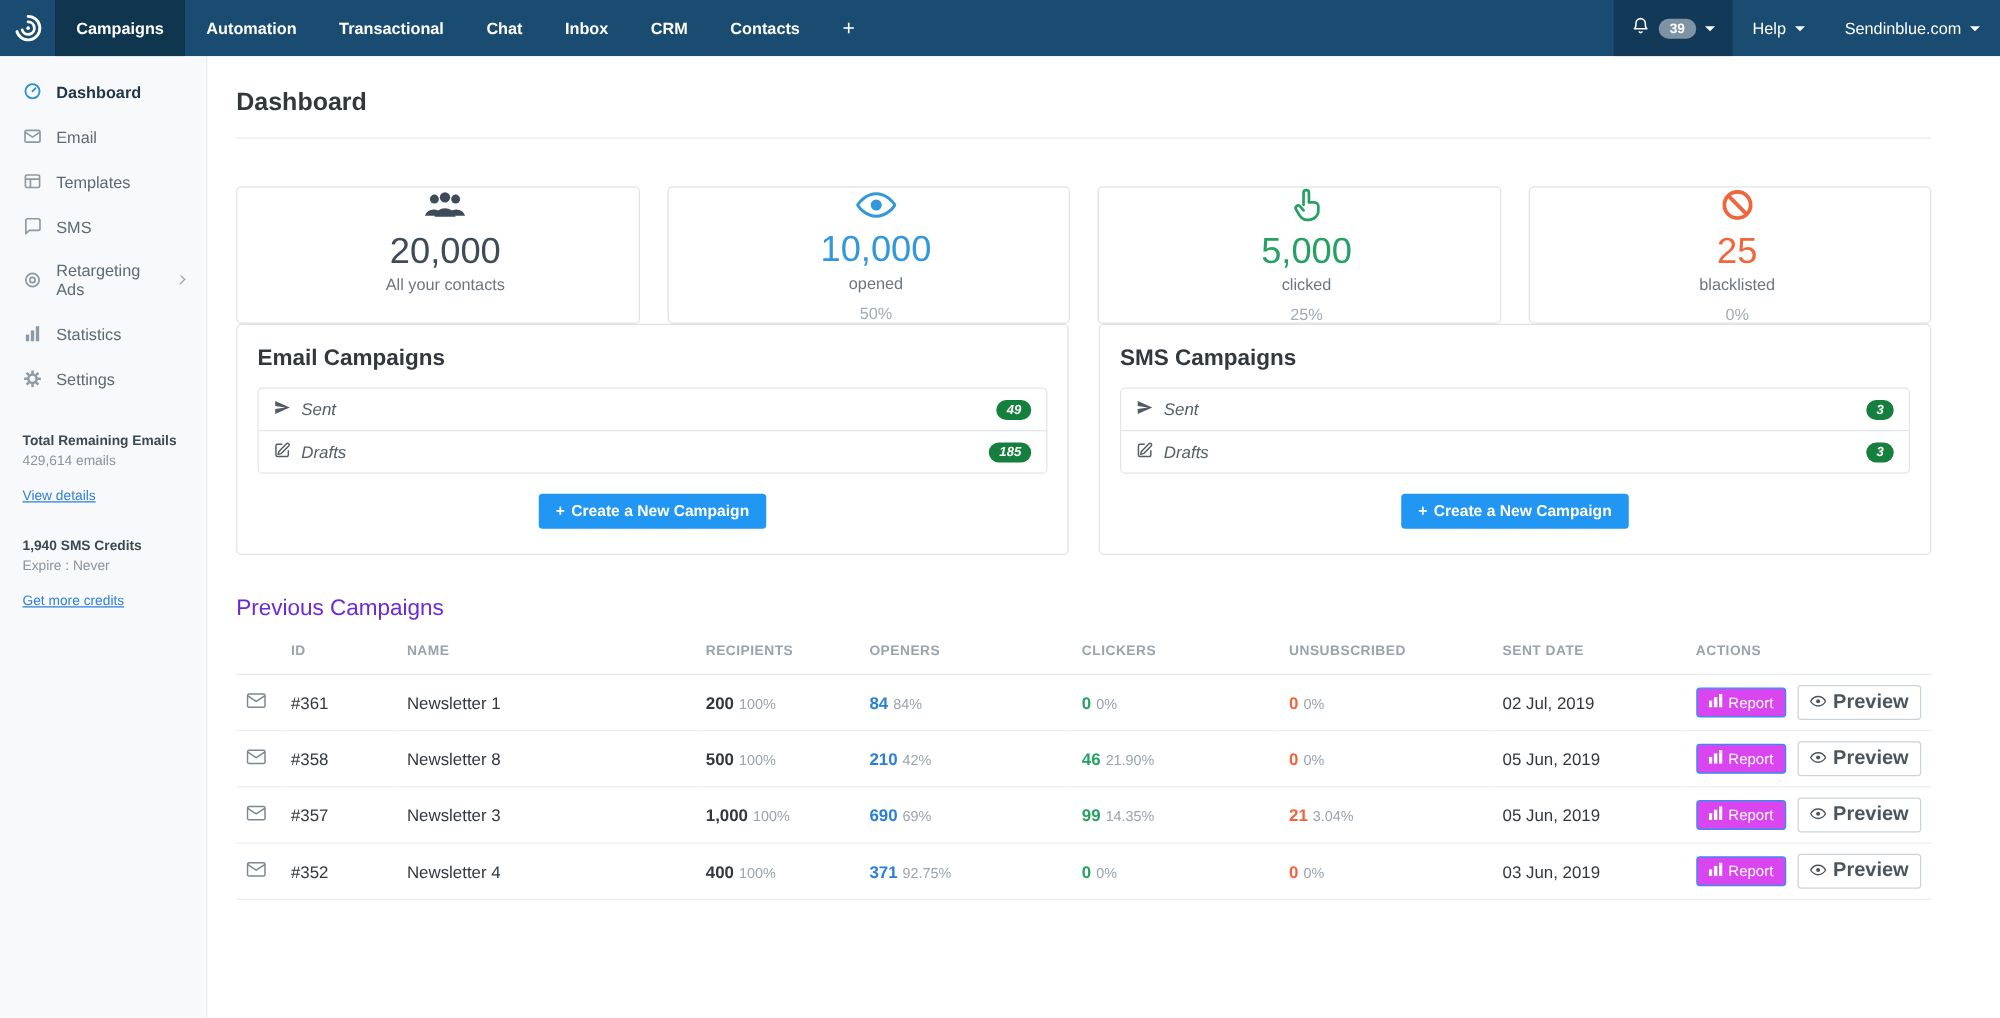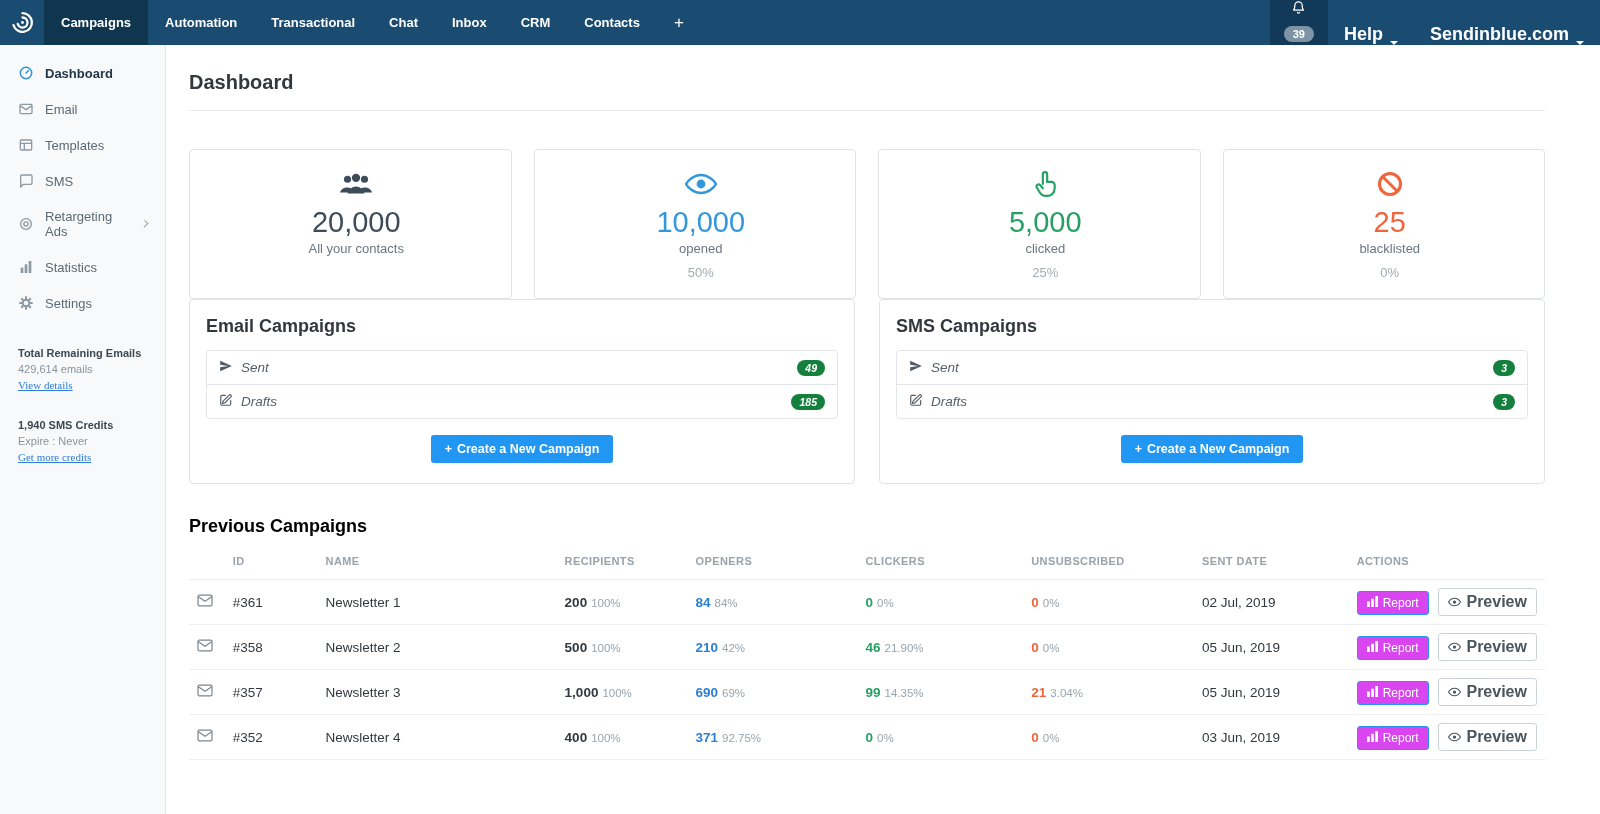--- a/index.html
+++ b/index.html
@@ -8,70 +8,70 @@
 
   
   .topbar { height:45px; background:#1a4b70; display:flex; align-items:stretch; color:#fff; }
   .brand { width:44px; display:flex; align-items:center; justify-content:center; cursor:pointer; }
   .topnav { display:flex; align-items:stretch; }
   .nav-item { display:flex; align-items:center; padding:0 17px; font-size:13px; font-weight:700;
     color:#fff; cursor:pointer; white-space:nowrap; }
   .nav-item.active { background:#10354f; }
   .nav-item.plus { font-size:17px; font-weight:400; }
   .topbar-right { margin-left:auto; display:flex; align-items:stretch; }
-  .notif { display:flex; align-items:center; gap:7px; background:#123a58; padding:0 14px; cursor:pointer;flex-direction:column; }
+  .notif { display:flex; align-items:center; gap:7px; background:#123a58; padding:0 14px; cursor:pointer; }
   .pill { background:#7e93a3; color:#fff; font-size:11px; font-weight:700; border-radius:9px; padding:2px 9px; }
-  .top-menu { display:flex; align-items:flex-end; gap:7px; padding:0 16px; font-size:18px; font-weight:700; cursor:pointer; }
+  .top-menu { display:flex; align-items:center; gap:7px; padding:0 16px; font-size:13px; font-weight:400; cursor:pointer; }
   .caret { width:0; height:0; border-left:4px solid transparent; border-right:4px solid transparent;
     border-top:4px solid #fff; display:inline-block; }
 
   
   .sidebar { position:absolute; left:0; top:45px; bottom:0; width:166px; background:#f7f9fa;
     border-right:1px solid #e4e8eb; padding-top:10px; }
   .side-item { display:flex; align-items:center; gap:11px; padding:10px 18px; font-size:13px;
     color:#5c6a74; cursor:pointer; }
   .side-item .icon { width:16px; display:flex; justify-content:center; }
   .side-item.active .side-label { color:#223649; font-weight:700; }
   .chev-right { width:6px; height:6px; border-right:1.5px solid #9aa4ad; border-top:1.5px solid #9aa4ad;
     transform:rotate(45deg); margin-left:8px; }
   .side-section { margin-top:26px; padding:0 18px; }
   .side-info-title { font-size:11px; font-weight:700; color:#3c4852; }
   .side-info-sub { font-size:11px; color:#8a949c; margin-top:4px; }
-  .side-link { font-size:11px; color:#2f7ed8; text-decoration:underline; margin-top:4px; display:inline-block; cursor:pointer;font-family:Liberation Serif, serif; }
+  .side-link { font-size:11px; color:#2f7ed8; text-decoration:underline; margin-top:16px; display:inline-block; cursor:pointer; }
 
   
   .main { position:absolute; left:166px; top:45px; right:0; bottom:0; background:#fff;
     padding:26px 0 0 23px; overflow:hidden; }
   .content { width:1356px; }
   .page-title { font-size:20px; font-weight:700; color:#32383e; margin-bottom:16px; }
   .title-rule { border-bottom:1px solid #e8eaec; margin-bottom:38px; }
 
   .stats { display:flex; gap:22px; }
-  .stat-card { flex:1; height:150px; border:1px solid #dfe3e6; border-radius:4px;
+  .stat-card { flex:1; height:110px; border:1px solid #dfe3e6; border-radius:4px;
     display:flex; flex-direction:column; align-items:center; justify-content:center;padding-left:12px; }
   .stat-icon { height:30px; display:flex; align-items:center; }
   .stat-value { font-size:29px; margin-top:7px; }
   .v-dark { color:#3d4c58; } .v-blue { color:#3298db; } .v-green { color:#27a163; } .v-orange { color:#f0653b; }
   .stat-label { font-size:13px; color:#6b7680; margin-top:2px; }
   .stat-pct { font-size:13px; color:#a3acb3; margin-top:9px; height:15px; }
 
   .panels { display:flex; gap:24px; }
   .panel { flex:1; border:1px solid #dfe3e6; border-radius:4px; padding:16px 16px 20px; }
   .panel-title { font-size:18px; font-weight:700; color:#32383e; }
   .list-group { margin-top:13px; border:1px solid #e2e6e9; border-radius:4px;font-style:italic; }
   .list-row { display:flex; align-items:center; gap:8px; padding:8px 12px; font-size:13.5px; color:#55606a; cursor:pointer; }
   .list-row + .list-row { border-top:1px solid #e2e6e9; }
   .badge-pill { margin-left:auto; background:#15803d; color:#fff; font-size:10.5px; font-weight:700;
     padding:2px 8px; border-radius:10px; }
   .create-btn { display:flex; align-items:center; gap:5px; margin:16px auto 0; background:#2196f3; color:#fff;
     border:none; border-radius:3px; font-size:12.5px; font-weight:700; padding:7px 14px; cursor:pointer;
     font-family:inherit; }
   .plus-icon::before { content:"+"; font-weight:700; }
 
-  .prev-title { font-size:18px; font-weight:700; color:#000000; margin:32px 0 6px; }
+  .prev-title { font-size:18px; font-weight:400; color:#6d28d9; margin:32px 0 6px; }
   table.campaigns { width:1356px; border-collapse:collapse; }
   table.campaigns th { font-size:11px; color:#99a3ab; text-align:left; font-weight:700;
     letter-spacing:.4px; padding:12px 8px; border-bottom:1px solid #e8eaec; }
   table.campaigns td { padding:8px; border-bottom:1px solid #eceeef; font-size:13.5px; color:#32383e; vertical-align:middle; }
   .id-cell { color:#8a949c; }
   .num { font-weight:700; }
   .num-dark { color:#32383e; } .num-blue { color:#2a7fd6; } .num-green { color:#27a163; } .num-orange { color:#f0653b; }
   .pct { color:#9aa4ad; font-size:11.5px; margin-left:4px; font-weight:400; }
   .actions-cell { white-space:nowrap; }
   .report-btn { background:#d946ef; color:#fff; border:1px solid #2196f3; border-radius:3px; font-size:12px;
@@ -381,21 +381,21 @@
                 <span>Preview</span>
               </button>
           </td>
         </tr>
         <tr>
           <td><span><svg width="16" height="13" viewBox="0 0 24 19" fill="none" stroke="#7b868e" stroke-width="1.8">
                   <rect x="1.5" y="1.5" width="21" height="16" rx="2"></rect>
                   <path d="M1.5 3.5l10.5 7 10.5-7"></path>
                 </svg></span></td>
           <td class="id-cell">#358</td>
-          <td>Newsletter 2</td>
+          <td>Newsletter 8</td>
           <td><span class="num num-dark">500</span><span class="pct">100%</span></td>
           <td><span class="num num-blue">210</span><span class="pct">42%</span></td>
           <td><span class="num num-green">46</span><span class="pct">21.90%</span></td>
           <td><span class="num num-orange">0</span><span class="pct">0%</span></td>
           <td>05 Jun, 2019</td>
           <td class="actions-cell">
             <button class="report-btn">
                 <span><svg width="11" height="11" viewBox="0 0 12 12" fill="#fff">
                     <rect x="0" y="6" width="3" height="6"></rect>
                     <rect x="4.5" y="3" width="3" height="9"></rect>

